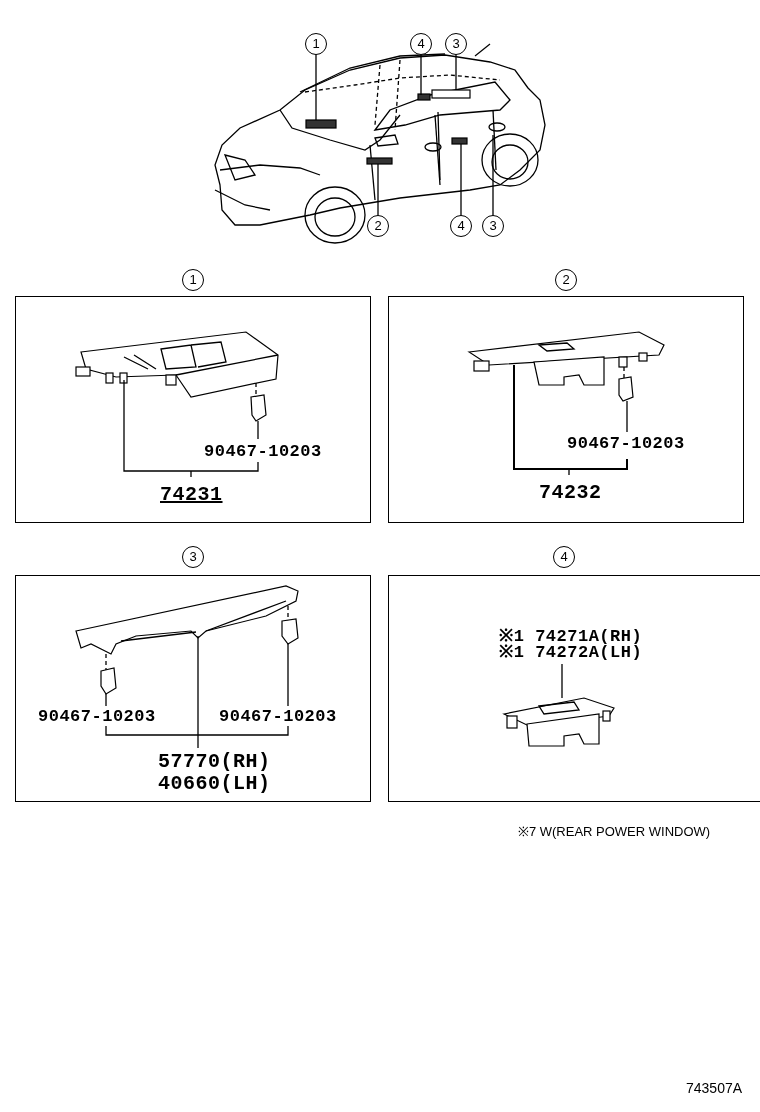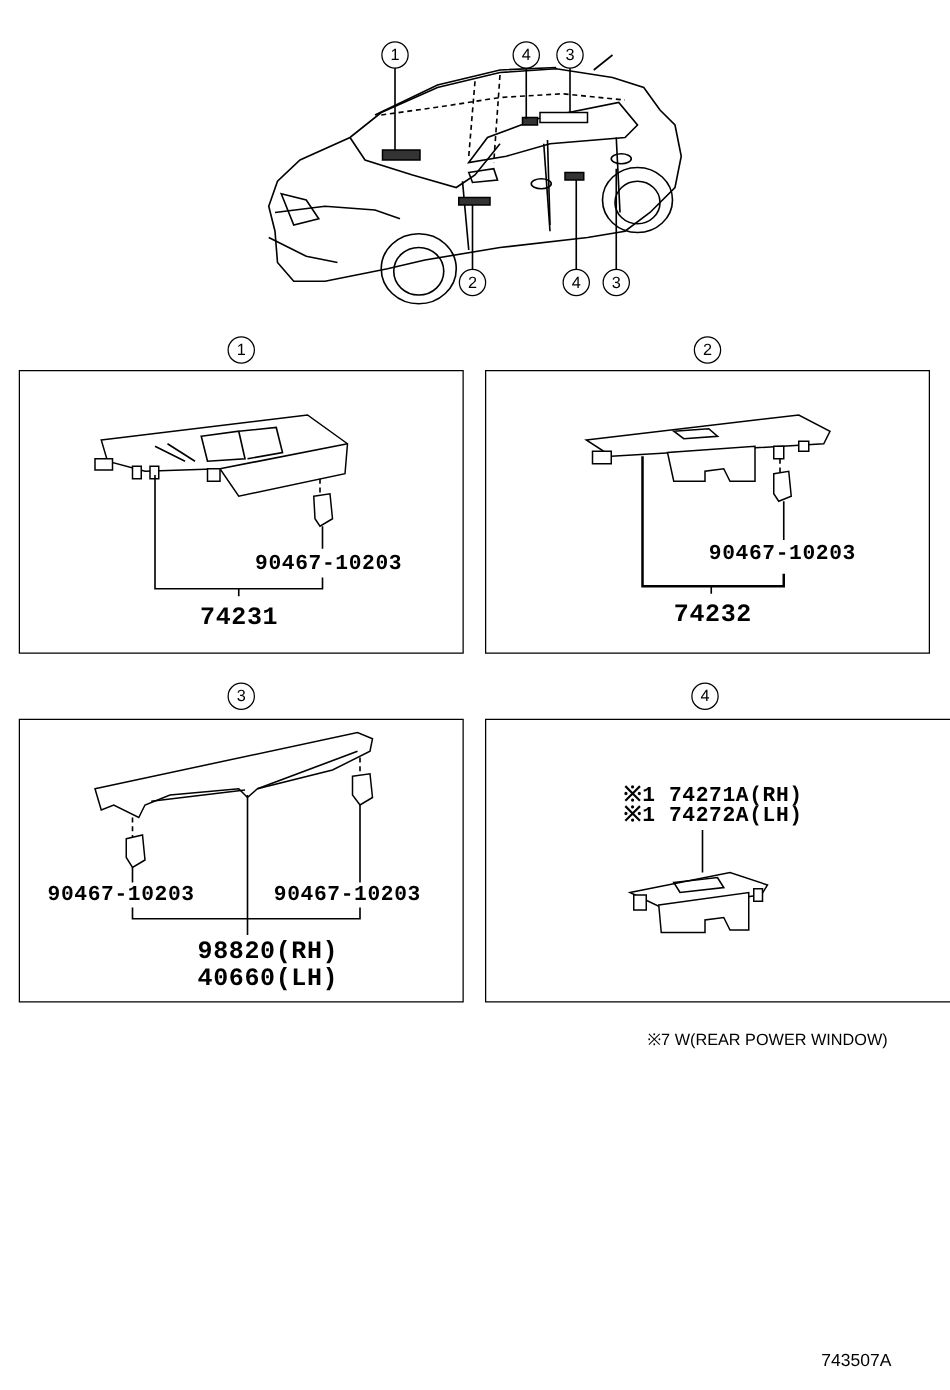--- a/index.html
+++ b/index.html
@@ -84,21 +84,21 @@
     <rect class="shape" x="90" y="76" width="7" height="10"></rect>
     <rect class="shape" x="104" y="76" width="7" height="10"></rect>
     <rect class="shape" x="150" y="78" width="10" height="10"></rect>
     <path class="dash" d="M240,86 L240,100"></path>
     <path class="shape" d="M235,100 L248,98 L250,118 L240,124 L236,118 Z"></path>
     <path class="ln" d="M108,83 L108,174 L242,174 L242,165"></path>
     <path class="ln" d="M242,124 L242,142"></path>
     <path class="ln" d="M175,174 L175,180"></path>
   </svg>
   <div class="pn" style="left:188px;top:145px;">90467-10203</div>
-  <div class="pn pn-big" style="left:144px;top:186px;">74231</div>
+  <div class="pn pn-big" style="left:144px;top:186px;text-decoration:underline;">74231</div>
 </div>
 
 <div class="circ" style="left:555px;top:269px;">2</div>
 <div class="panel" style="left:388px;top:296px;width:356px;height:227px;">
   <svg width="356" height="227" viewBox="0 0 356 227">
     <path class="shape" d="M80,55 L250,35 L275,48 L270,58 L100,68 Z"></path>
     <path class="ln" d="M150,48 L178,46 L185,52 L158,54 Z"></path>
     <path class="shape" d="M145,65 L215,60 L215,88 L195,88 L190,78 L175,80 L175,88 L150,88 Z"></path>
     <rect class="shape" x="85" y="64" width="15" height="10"></rect>
     <rect class="shape" x="230" y="60" width="8" height="10"></rect>
@@ -122,33 +122,33 @@
     <path class="shape" d="M85,95 L98,92 L100,112 L90,118 L85,110 Z"></path>
     <path class="dash" d="M272,30 L272,45"></path>
     <path class="shape" d="M266,45 L280,43 L282,62 L272,68 L266,60 Z"></path>
     <path class="ln" d="M90,118 L90,130"></path>
     <path class="ln" d="M272,68 L272,130"></path>
     <path class="ln" d="M90,150 L90,159 L272,159 L272,150"></path>
     <path class="ln" d="M182,60 L182,172"></path>
   </svg>
   <div class="pn" style="left:22px;top:131px;">90467-10203</div>
   <div class="pn" style="left:203px;top:131px;">90467-10203</div>
-  <div class="pn pn-big" style="left:142px;top:174px;">98820(RH)</div>
+  <div class="pn pn-big" style="left:142px;top:174px;">57770(RH)</div>
   <div class="pn pn-big" style="left:142px;top:196px;">40660(LH)</div>
 </div>
 
 <div class="circ" style="left:553px;top:546px;">4</div>
 <div class="panel" style="left:388px;top:575px;width:413px;height:227px;">
   <svg width="356" height="227" viewBox="0 0 356 227">
     <path class="shape" d="M115,138 L195,122 L225,132 L220,140 L140,150 Z"></path>
     <path class="ln" d="M150,130 L185,126 L190,134 L155,138 Z"></path>
     <path class="shape" d="M138,148 L210,138 L210,168 L195,168 L190,158 L175,160 L175,170 L140,170 Z"></path>
     <rect class="shape" x="118" y="140" width="10" height="12"></rect>
     <rect class="shape" x="214" y="135" width="7" height="10"></rect>
     <path class="ln" d="M173,88 L173,122"></path>
   </svg>
   <div class="pn" style="left:110px;top:47px;">※1 74271A(RH)</div>
   <div class="pn" style="left:110px;top:63px;">※1 74272A(LH)</div>
 </div>
 
 <div class="note" style="left:518px;top:822px;">※7 W(REAR POWER WINDOW)</div>
 
-<div class="note" style="left:657px;top:1080px;font-size:14px;">743507A</div>
+<div class="note" style="left:686px;top:1080px;font-size:14px;">743507A</div>
 
 </body></html>

